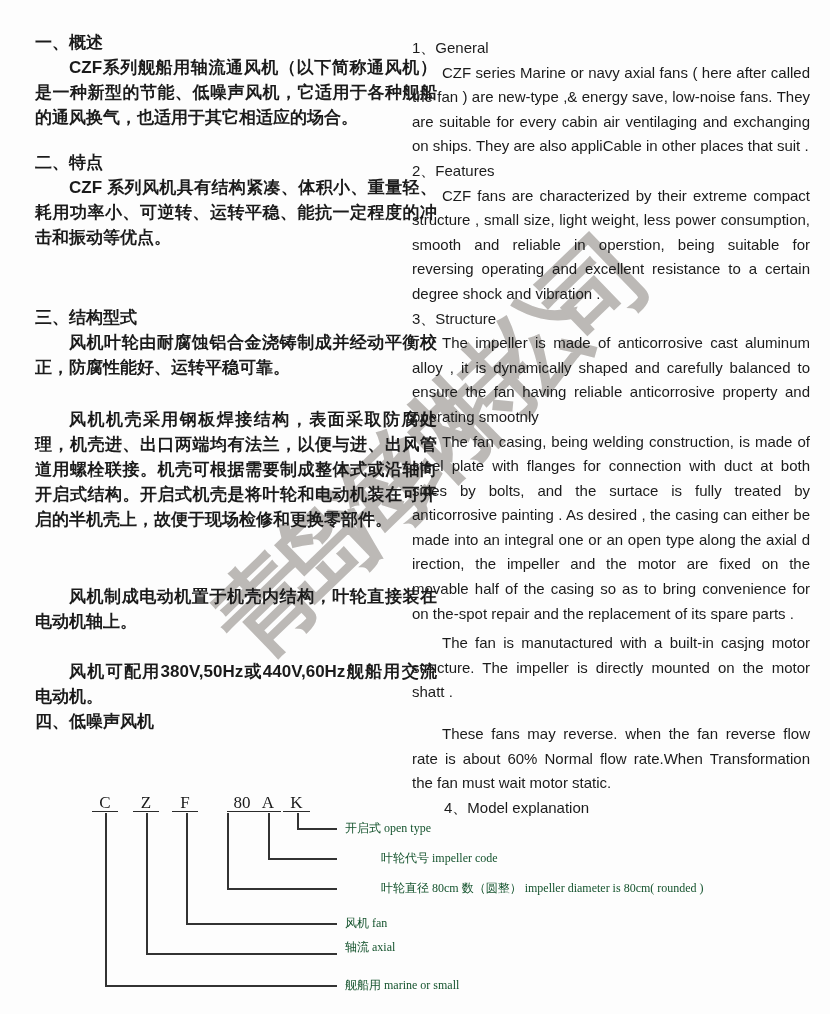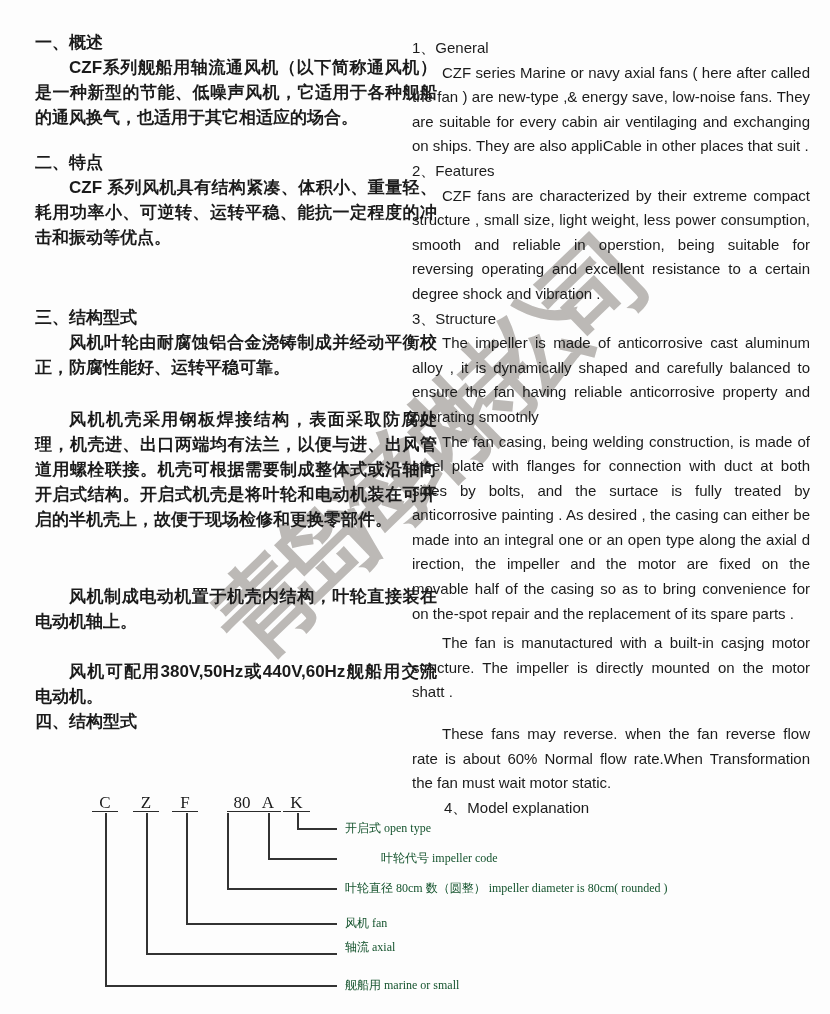--- a/index.html
+++ b/index.html
@@ -109,21 +109,21 @@
   <div class="col col-left">
     <div class="h">一、概述</div>
     <p class="p">CZF系列舰船用轴流通风机（以下简称通风机）是一种新型的节能、低噪声风机，它适用于各种舰船的通风换气，也适用于其它相适应的场合。</p>
     <div class="h mt20">二、特点</div>
     <p class="p">CZF 系列风机具有结构紧凑、体积小、重量轻、耗用功率小、可逆转、运转平稳、能抗一定程度的冲击和振动等优点。</p>
     <div class="h mt55">三、结构型式</div>
     <p class="p">风机叶轮由耐腐蚀铝合金浇铸制成并经动平衡校正，防腐性能好、运转平稳可靠。</p>
     <p class="p mt27">风机机壳采用钢板焊接结构，表面采取防腐处理，机壳进、出口两端均有法兰，以便与进、出风管道用螺栓联接。机壳可根据需要制成整体式或沿轴向开启式结构。开启式机壳是将叶轮和电动机装在可开启的半机壳上，故便于现场检修和更换零部件。</p>
     <p class="p mt52">风机制成电动机置于机壳内结构，叶轮直接装在电动机轴上。</p>
     <p class="p mt25">风机可配用380V,50Hz或440V,60Hz舰船用交流电动机。</p>
-    <div class="h">四、结构型式</div>
+    <div class="h">四、低噪声风机</div>
   </div>
 
   <div class="col col-right">
     <div class="h">1、General</div>
     <p class="p">CZF series Marine or navy axial fans ( here after called the fan ) are new-type ,&amp; energy save, low-noise fans. They are suitable for every cabin air ventilaging and exchanging on ships. They are also appliCable in other places that suit .</p>
     <div class="h">2、Features</div>
     <p class="p">CZF fans are characterized by their extreme compact structure , small size, light weight, less power consumption, smooth and reliable in operstion, being suitable for reversing operating and excellent resistance to a certain degree shock and vibration .</p>
     <div class="h">3、Structure</div>
     <p class="p">The impeller is made of anticorrosive cast aluminum alloy , it is dynamically shaped and carefully balanced to ensure the fan having reliable anticorrosive property and operating smootnly</p>
     <p class="p">The fan casing, being welding construction, is made of steel plate with flanges for connection with duct at both sides by bolts, and the surtace is fully treated by anticorrosive painting . As desired , the casing can either be made into an integral one or an open type along the axial d irection, the impeller and the motor are fixed on the movable half of the casing so as to bring convenience for on the-spot repair and the replacement of its spare parts .</p>
@@ -150,19 +150,19 @@
 
     <div class="hline" style="left:297px; top:43px;  width:40px;"></div>
     <div class="hline" style="left:268px; top:73px;  width:69px;"></div>
     <div class="hline" style="left:227px; top:103px; width:110px;"></div>
     <div class="hline" style="left:186px; top:138px; width:151px;"></div>
     <div class="hline" style="left:146px; top:168px; width:191px;"></div>
     <div class="hline" style="left:105px; top:200px; width:232px;"></div>
 
     <div class="dlabel" style="top:32px;">开启式 open type</div>
     <div class="dlabel" style="top:62px;padding-left:36px;">叶轮代号 impeller code</div>
-    <div class="dlabel" style="top:92px;">叶轮直径 80cm 数（圆整） impeller diameter is 80cm( rounded )</div>
+    <div class="dlabel" style="top:92px;margin-left:36px;">叶轮直径 80cm 数（圆整） impeller diameter is 80cm( rounded )</div>
     <div class="dlabel" style="top:127px;">风机 fan</div>
     <div class="dlabel" style="top:151px;">轴流 axial</div>
     <div class="dlabel" style="top:189px;">舰船用 marine or small</div>
   </div>
 
 </div>
 
 </body></html>

